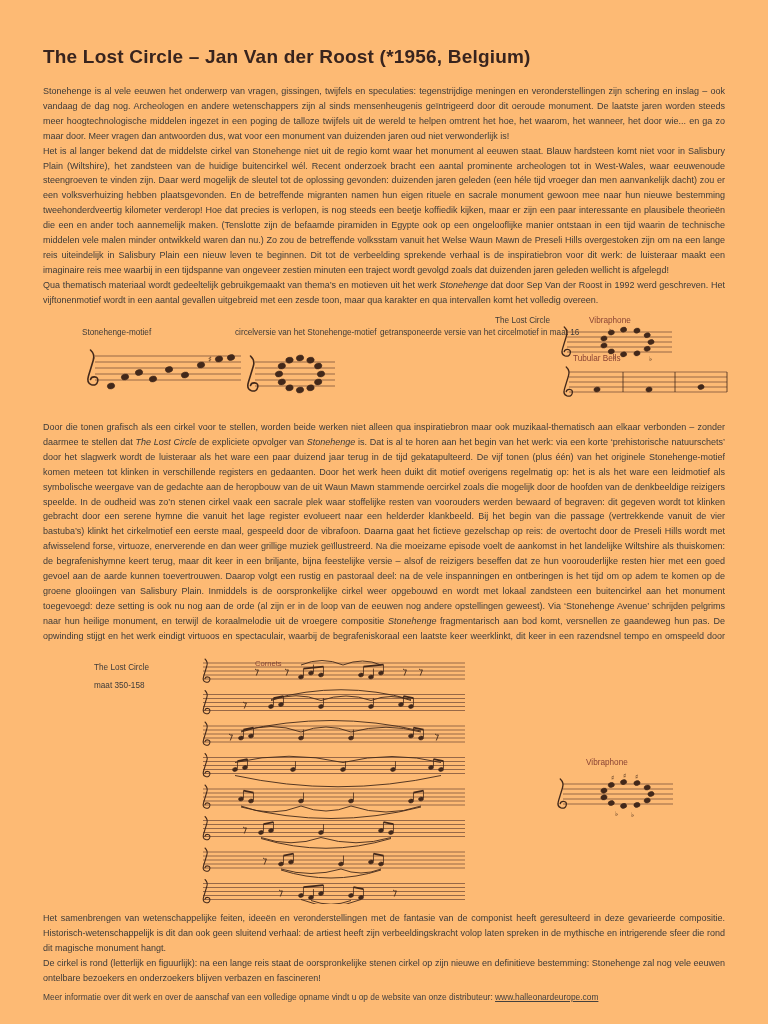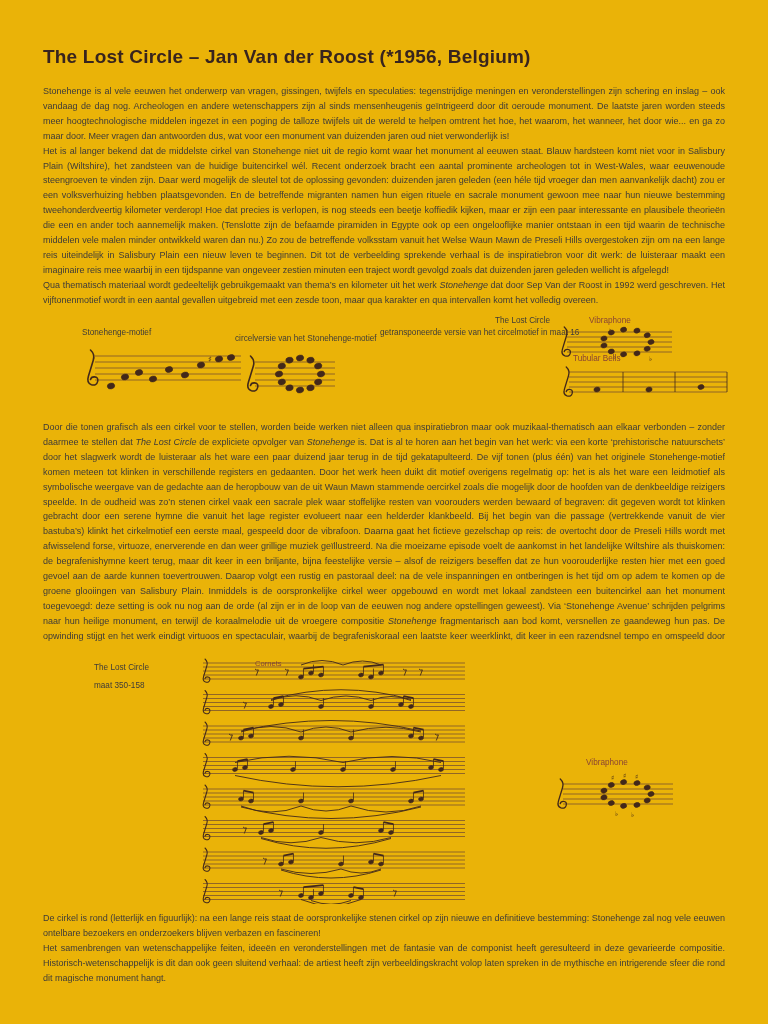--- a/index.html
+++ b/index.html
@@ -1,16 +1,16 @@
 <!DOCTYPE html>
 <html><head>
 <meta charset="utf-8">
 <style>
   html,body{margin:0;padding:0;background:#ffffff;}
-  .page{position:relative;width:768px;height:1024px;background:#eab308;overflow:hidden;
+  .page{position:relative;width:768px;height:1024px;background:#fdba74;overflow:hidden;
         font-family:"Liberation Sans","DejaVu Sans",sans-serif;}
   h1.title{position:absolute;left:43px;top:46px;margin:0;font-size:19px;font-weight:bold;
            color:#38241e;letter-spacing:0.2px;}
   .tb{position:absolute;left:43px;width:682px;font-size:9px;line-height:14.9px;
       text-align:justify;color:#3e3b39;overflow:hidden;}
   .tb p{margin:0;}
   .tb i{}
   .fig{position:absolute;left:43px;width:682px;}
   .fig-label{position:absolute;font-size:8.2px;color:#3e3b39;white-space:nowrap;}
   .fig-label.accent{color:#8a4434;}
@@ -21,21 +21,21 @@
 </head>
 <body>
 
 <div class="page">
 
   <h1 class="title">The Lost Circle – Jan Van der Roost (*1956, Belgium)</h1>
 
   <div class="tb" style="top:84px;height:230px;">
     <p><span>Stonehenge is al vele eeuwen het onderwerp van vragen, gissingen, twijfels en speculaties: tegenstrijdige meningen en veronderstellingen zijn schering en inslag – ook vandaag de dag nog. Archeologen en andere wetenschappers zijn al sinds mensenheugenis geïntrigeerd door dit oeroude monument. De laatste jaren worden steeds meer hoogtechnologische middelen ingezet in een poging de talloze twijfels uit de wereld te helpen omtrent het hoe, het waarom, het wanneer, het door wie... en ga zo maar door. Meer vragen dan antwoorden dus, wat voor een monument van duizenden jaren oud niet verwonderlijk is!</span></p>
     <p><span>Het is al langer bekend dat de middelste cirkel van Stonehenge niet uit de regio komt waar het monument al eeuwen staat. Blauw hardsteen komt niet voor in Salisbury Plain (Wiltshire), het zandsteen van de huidige buitencirkel wél. Recent onderzoek bracht een aantal prominente archeologen tot in West-Wales, waar eeuwenoude steengroeven te vinden zijn. Daar werd mogelijk de sleutel tot de oplossing gevonden: duizenden jaren geleden (een héle tijd vroeger dan men aanvankelijk dacht) zou er een volksverhuizing hebben plaatsgevonden. En de betreffende migranten namen hun eigen rituele en sacrale monument gewoon mee naar hun nieuwe bestemming tweehonderdveertig kilometer verderop! Hoe dat precies is verlopen, is nog steeds een beetje koffiedik kijken, maar er zijn een paar interessante en plausibele theorieën die een en ander toch aannemelijk maken. (Tenslotte zijn de befaamde piramiden in Egypte ook op een ongelooflijke manier ontstaan in een tijd waarin de technische middelen vele malen minder ontwikkeld waren dan nu.) Zo zou de betreffende volksstam vanuit het Welse Waun Mawn de Preseli Hills overgestoken zijn om na een lange reis uiteindelijk in Salisbury Plain een nieuw leven te beginnen. Dit tot de verbeelding sprekende verhaal is de inspiratiebron voor dit werk: de luisteraar maakt een imaginaire reis mee waarbij in een tijdspanne van ongeveer zestien minuten een traject wordt gevolgd zoals dat duizenden jaren geleden wellicht is afgelegd!</span></p>
-    <p><span>Qua thematisch materiaal wordt gedeeltelijk gebruikgemaakt van thema’s en kilometer uit het werk </span><i>Stonehenge</i><span> dat door Sep Van der Roost in 1992 werd geschreven. Het vijftonenmotief wordt in een aantal gevallen uitgebreid met een zesde toon, maar qua karakter en qua intervallen komt het volledig overeen.</span></p>
+    <p><span>Qua thematisch materiaal wordt gedeeltelijk gebruikgemaakt van thema’s en motieven uit het werk </span><i>Stonehenge</i><span> dat door Sep Van der Roost in 1992 werd geschreven. Het vijftonenmotief wordt in een aantal gevallen uitgebreid met een zesde toon, maar qua karakter en qua intervallen komt het volledig overeen.</span></p>
   </div>
 
   <div class="fig" style="top:314px;height:104px;">
     <span class="fig-label" style="left:39px;top:14px;">Stonehenge-motief</span>
     <svg id="fA" style="left:38px;top:30px;" width="165" height="48" viewBox="0 0 165 48">
         <line x1="14" y1="12" x2="160" y2="12" stroke="#6a4534" stroke-width="0.7"></line>
         <line x1="14" y1="18" x2="160" y2="18" stroke="#6a4534" stroke-width="0.7"></line>
         <line x1="14" y1="24" x2="160" y2="24" stroke="#6a4534" stroke-width="0.7"></line>
         <line x1="14" y1="30" x2="160" y2="30" stroke="#6a4534" stroke-width="0.7"></line>
         <line x1="14" y1="36" x2="160" y2="36" stroke="#6a4534" stroke-width="0.7"></line>
@@ -45,21 +45,21 @@
         <ellipse cx="58" cy="28.5" rx="3.7199999999999998" ry="2.88" transform="rotate(-14 58 28.5)" fill="#42281a" stroke="#42281a" stroke-width="0.6"></ellipse>
         <ellipse cx="72" cy="35" rx="3.7199999999999998" ry="2.88" transform="rotate(-14 72 35)" fill="#42281a" stroke="#42281a" stroke-width="0.6"></ellipse>
         <ellipse cx="88" cy="25.5" rx="3.7199999999999998" ry="2.88" transform="rotate(-14 88 25.5)" fill="#42281a" stroke="#42281a" stroke-width="0.6"></ellipse>
         <ellipse cx="104" cy="31" rx="3.7199999999999998" ry="2.88" transform="rotate(-14 104 31)" fill="#42281a" stroke="#42281a" stroke-width="0.6"></ellipse>
         <ellipse cx="120" cy="21" rx="3.7199999999999998" ry="2.88" transform="rotate(-14 120 21)" fill="#42281a" stroke="#42281a" stroke-width="0.6"></ellipse>
         <ellipse cx="138" cy="15" rx="3.7199999999999998" ry="2.88" transform="rotate(-14 138 15)" fill="#42281a" stroke="#42281a" stroke-width="0.6"></ellipse>
         <ellipse cx="150" cy="13.5" rx="3.7199999999999998" ry="2.88" transform="rotate(-14 150 13.5)" fill="#42281a" stroke="#42281a" stroke-width="0.6"></ellipse>
         <text x="127" y="18" fill="#42281a" font-size="8" font-family="DejaVu Sans, sans-serif">♯</text>
       </svg>
 
-    <span class="fig-label" style="left:192px;top:14px;margin-top:6px;">circelversie van het Stonehenge-motief</span>
+    <span class="fig-label" style="left:192px;top:14px;">circelversie van het Stonehenge-motief</span>
     <svg id="fB" style="left:200px;top:26px;" width="95" height="62" viewBox="0 0 95 62">
         <line x1="12" y1="22" x2="92" y2="22" stroke="#6a4534" stroke-width="0.7"></line>
         <line x1="12" y1="28" x2="92" y2="28" stroke="#6a4534" stroke-width="0.7"></line>
         <line x1="12" y1="34" x2="92" y2="34" stroke="#6a4534" stroke-width="0.7"></line>
         <line x1="12" y1="40" x2="92" y2="40" stroke="#6a4534" stroke-width="0.7"></line>
         <line x1="12" y1="46" x2="92" y2="46" stroke="#6a4534" stroke-width="0.7"></line>
         <path d="M7.5,16 q4.800000000000001,4.5 2.7,10.5 l-4.800000000000001,15.75 q-2.0999999999999996,6.75 3,8.399999999999999 q5.1,1.5 6.300000000000001,-3.3000000000000003 q0.8999999999999999,-4.199999999999999 -3.3000000000000003,-4.5 q-3.3000000000000003,-0.15000000000000002 -3.9000000000000004,2.7" fill="none" stroke="#42281a" stroke-width="1.5750000000000002" stroke-linecap="round"></path>
         <ellipse cx="78" cy="34" rx="3.7199999999999998" ry="2.88" transform="rotate(-14 78 34)" fill="#42281a" stroke="#42281a" stroke-width="0.6"></ellipse>
         <ellipse cx="75.18653347947321" cy="42" rx="3.7199999999999998" ry="2.88" transform="rotate(-14 75.18653347947321 42)" fill="#42281a" stroke="#42281a" stroke-width="0.6"></ellipse>
         <ellipse cx="67.5" cy="47.856406460551014" rx="3.7199999999999998" ry="2.88" transform="rotate(-14 67.5 47.856406460551014)" fill="#42281a" stroke="#42281a" stroke-width="0.6"></ellipse>
@@ -341,18 +341,21 @@
         <ellipse cx="92.19008478794834" cy="17.512310190532823" rx="3.1" ry="2.4" transform="rotate(-14 92.19008478794834 17.512310190532823)" fill="#42281a" stroke="#42281a" stroke-width="0.6"></ellipse>
         <text x="56" y="10" fill="#42281a" font-size="6.5" font-family="DejaVu Sans, sans-serif">♯</text>
         <text x="68" y="8" fill="#42281a" font-size="6.5" font-family="DejaVu Sans, sans-serif">♯</text>
         <text x="80" y="9" fill="#42281a" font-size="6.5" font-family="DejaVu Sans, sans-serif">♯</text>
         <text x="60" y="46" fill="#42281a" font-size="6.5" font-family="DejaVu Sans, sans-serif">♭</text>
         <text x="76" y="47" fill="#42281a" font-size="6.5" font-family="DejaVu Sans, sans-serif">♭</text>
       </svg>
   </div>
 
   <div class="tb" style="top:911px;height:78px;">
+    <p><span>Het samenbrengen van wetenschappelijke feiten, ideeën en veronderstellingen met de fantasie van de componist heeft geresulteerd in deze gevarieerde compositie. Historisch-wetenschappelijk is dit dan ook geen sluitend verhaal: de artiest heeft zijn verbeeldingskracht volop laten spreken in de mythische en intrigerende sfeer die rond dit magische monument hangt.</span></p>
     <p><span>De cirkel is rond (letterlijk en figuurlijk): na een lange reis staat de oorspronkelijke stenen cirkel op zijn nieuwe en definitieve bestemming: Stonehenge zal nog vele eeuwen ontelbare bezoekers en onderzoekers blijven verbazen en fascineren!</span></p>
-    <p><span>Het samenbrengen van wetenschappelijke feiten, ideeën en veronderstellingen met de fantasie van de componist heeft geresulteerd in deze gevarieerde compositie. Historisch-wetenschappelijk is dit dan ook geen sluitend verhaal: de artiest heeft zijn verbeeldingskracht volop laten spreken in de mythische en intrigerende sfeer die rond dit magische monument hangt.</span></p>
-  </div>
-
+  </div>
+
+  <div class="footer">
+    <span>Meer informatie over dit werk en over de aanschaf van een volledige opname vindt u op de website van onze distributeur: </span><a href="#">www.halleonardeurope.com</a>
+  </div>
 
 </div>
 
 </body></html>

